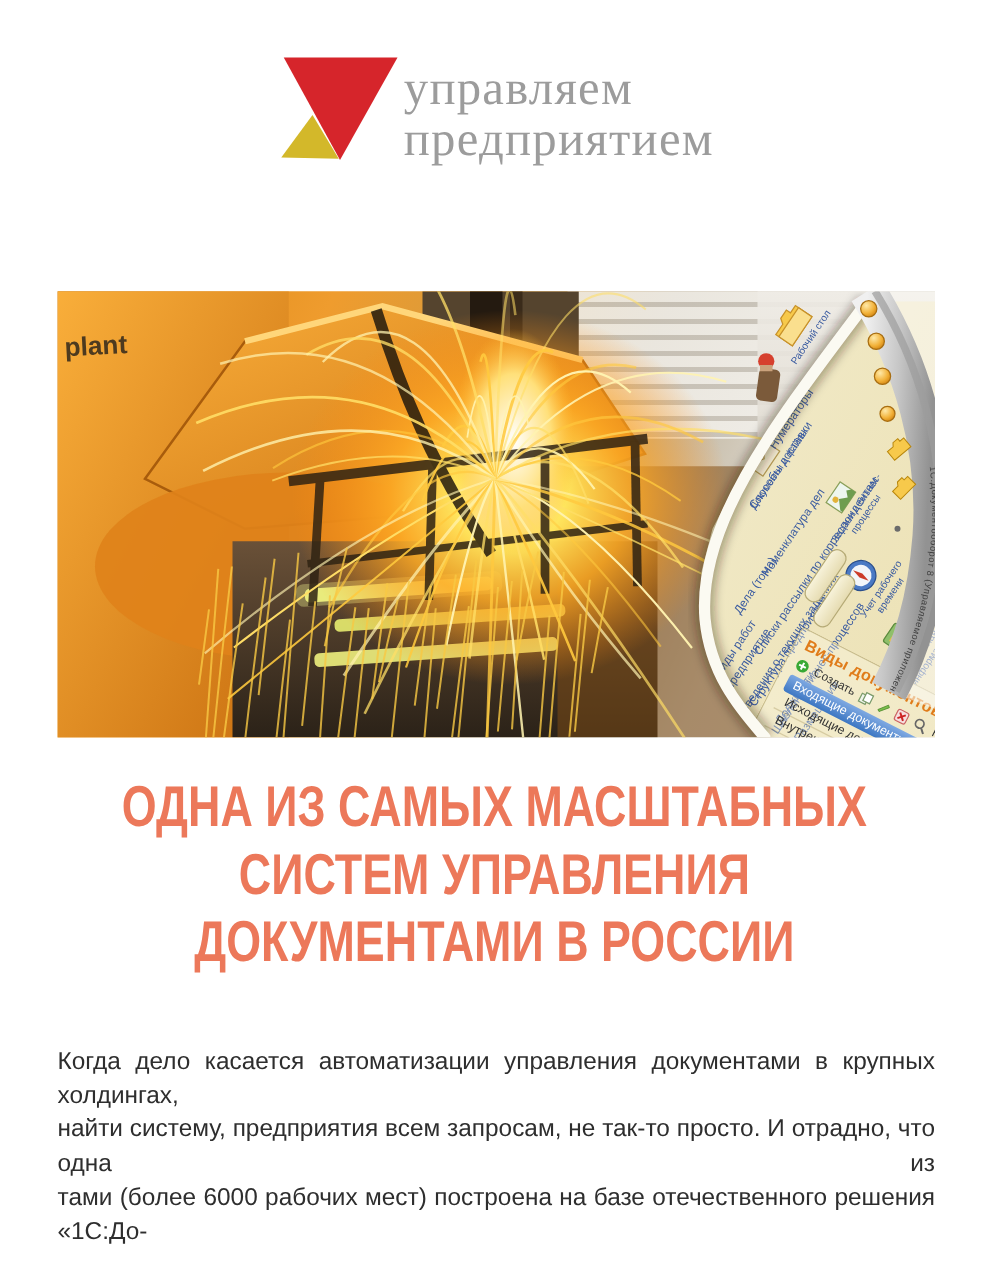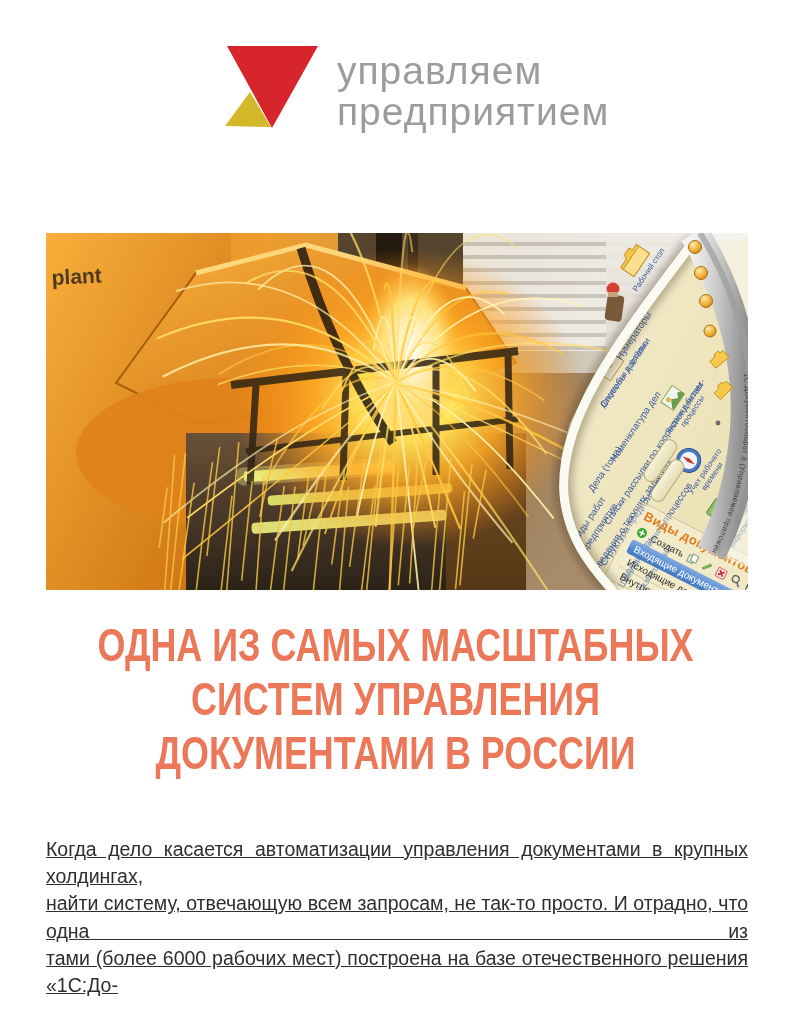--- a/index.html
+++ b/index.html
@@ -1,21 +1,21 @@
 <!DOCTYPE html>
 <html><head>
 <meta charset="utf-8">
 <style>
   html,body{margin:0;padding:0;background:#fff;}
   body{width:791px;height:1024px;position:relative;font-family:"Liberation Sans",sans-serif;overflow:hidden;}
   .abs{position:absolute;}
 
   
   .logo-mark{left:222px;top:42px;width:100px;height:90px;}
-  .logo-text{left:337px;top:50px;font-family:Liberation Sans, sans-serif;color:#9C9C9C;
+  .logo-text{left:323px;top:50px;font-family:Liberation Serif, serif;color:#9C9C9C;
              font-size:39px;line-height:41px;letter-spacing:1px;}
 
   
   .photo{left:46px;top:233px;width:702px;height:357px;overflow:hidden;
          background:linear-gradient(113deg,#d8820f 0%,#ef9c2e 26%,#d39a3e 44%,#b7a98f 58%,#ded9cf 76%,#e9e5dc 100%);}
   .blinds{left:408px;top:0;width:250px;height:118px;opacity:.85;
           background:repeating-linear-gradient(180deg,#f3f1ec 0 9px,#c9c4bb 9px 13px);}
   .wall{left:560px;top:0;width:142px;height:200px;background:linear-gradient(180deg,#efece6,#d8d2c6);opacity:.9;}
   svg.layer{position:absolute;left:0;top:0;width:702px;height:357px;}
 
@@ -40,21 +40,21 @@
   .doc-toolbar{display:flex;align-items:center;gap:5px;margin:3px 0 4px 0;font-size:9.5px;color:#333;}
   .doc-row{width:158px;font-size:10px;color:#333;padding:2px 6px;border-bottom:1px solid rgba(150,130,70,.3);}
   .doc-row.sel{background:linear-gradient(#7fa9e2,#3d77c3);color:#fff;border-radius:3px;border-bottom:none;}
 
   
   .headline{left:0;top:618px;width:791px;text-align:center;font-weight:bold;
             font-size:46px;line-height:54px;color:#EC785A;transform:scaleX(.78);letter-spacing:0;}
 
   
   .body-text{left:46px;top:836px;width:702px;font-size:19.5px;line-height:27.2px;color:#2E2E2E;}
-  .body-text .jl{text-align:justify;text-align-last:justify;text-decoration:underline;}
+  .body-text .jl{text-align:justify;text-align-last:justify;}
 </style>
 </head>
 <body>
 
 <svg class="abs logo-mark" viewBox="0 0 100 90">
   <polygon points="5,4 96,4 50,86" fill="#D6252B"></polygon>
   <polygon points="3,84 28,50 49,85" fill="#D3B82A"></polygon>
 </svg>
 <div class="abs logo-text">
   <div>управляем</div>
@@ -329,16 +329,16 @@
 </div>
 
 <div class="abs headline">
   <div>ОДНА ИЗ САМЫХ МАСШТАБНЫХ</div>
   <div>СИСТЕМ УПРАВЛЕНИЯ</div>
   <div>ДОКУМЕНТАМИ В РОССИИ</div>
 </div>
 
 <div class="abs body-text">
   <div class="jl">Когда дело касается автоматизации управления документами в крупных холдингах,</div>
-  <div class="jl">найти систему, отвечающую всем запросам, не так-то просто. И отрадно, что одна из</div>
+  <div class="jl">найти систему, предприятия всем запросам, не так-то просто. И отрадно, что одна из</div>
   <div class="jl">тами (более 6000 рабочих мест) построена на базе отечественного решения «1С:До-</div>
 
 </div>
 
 </body></html>

